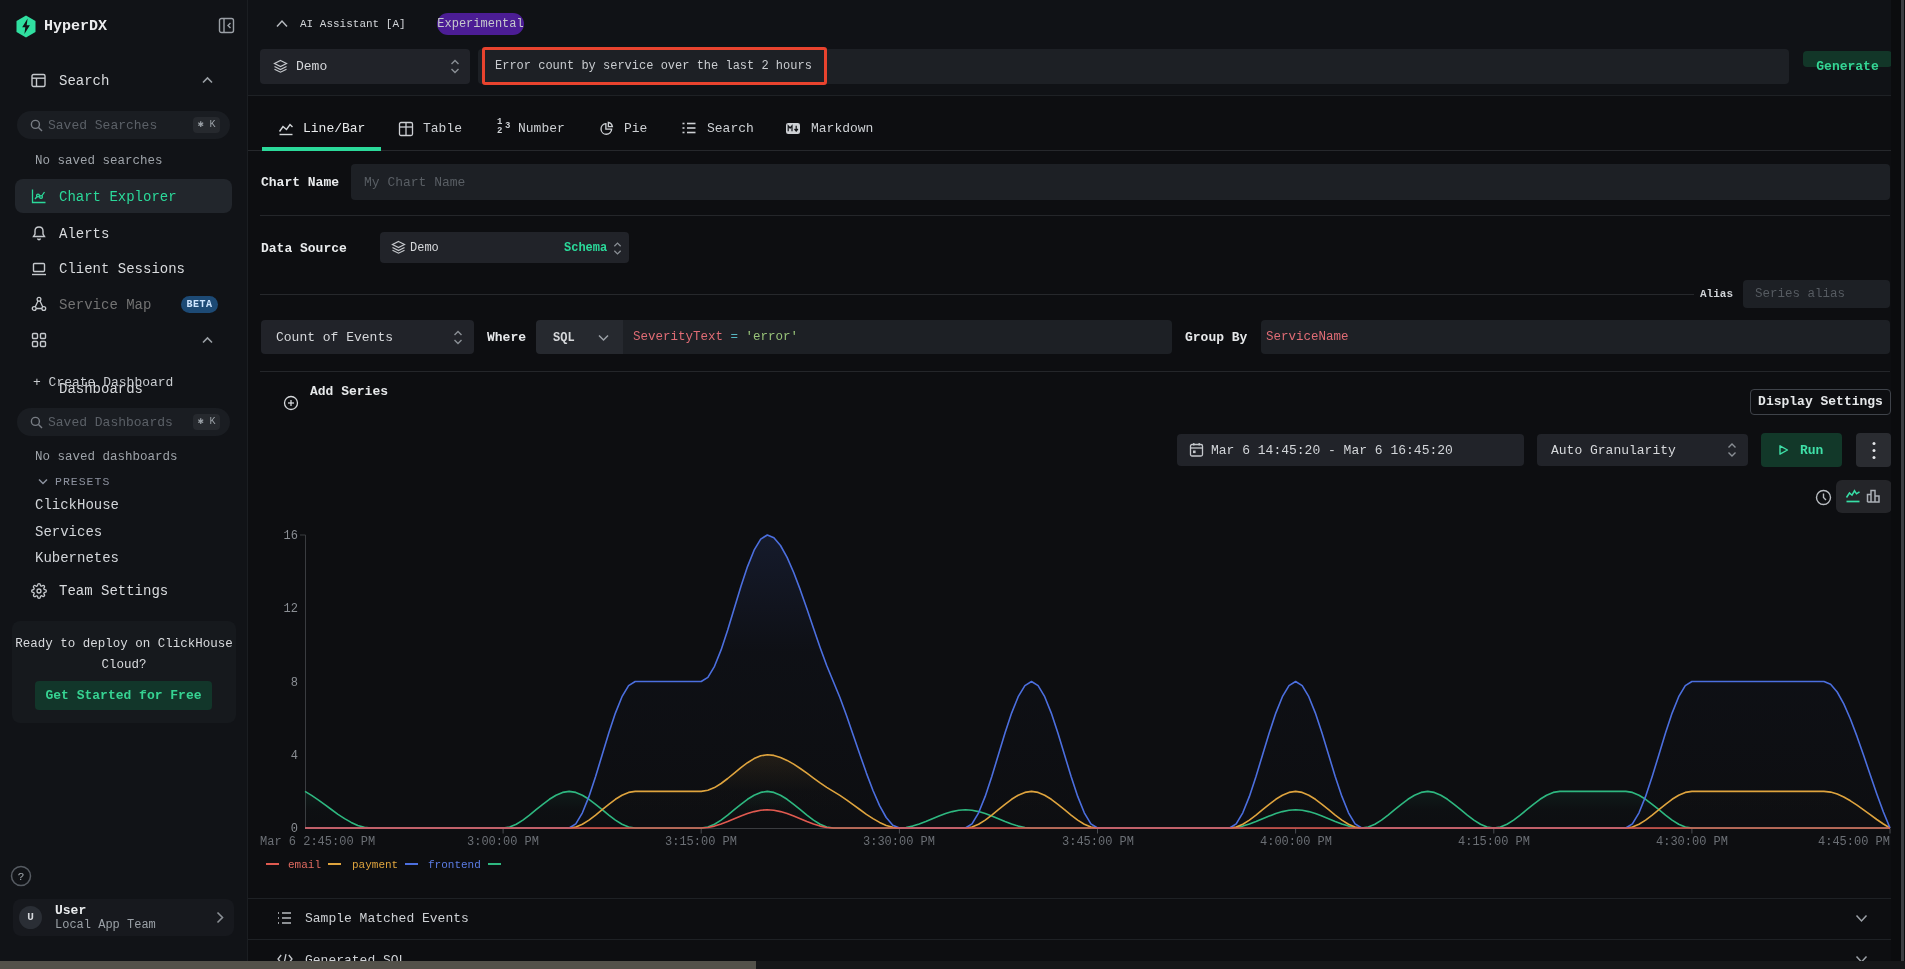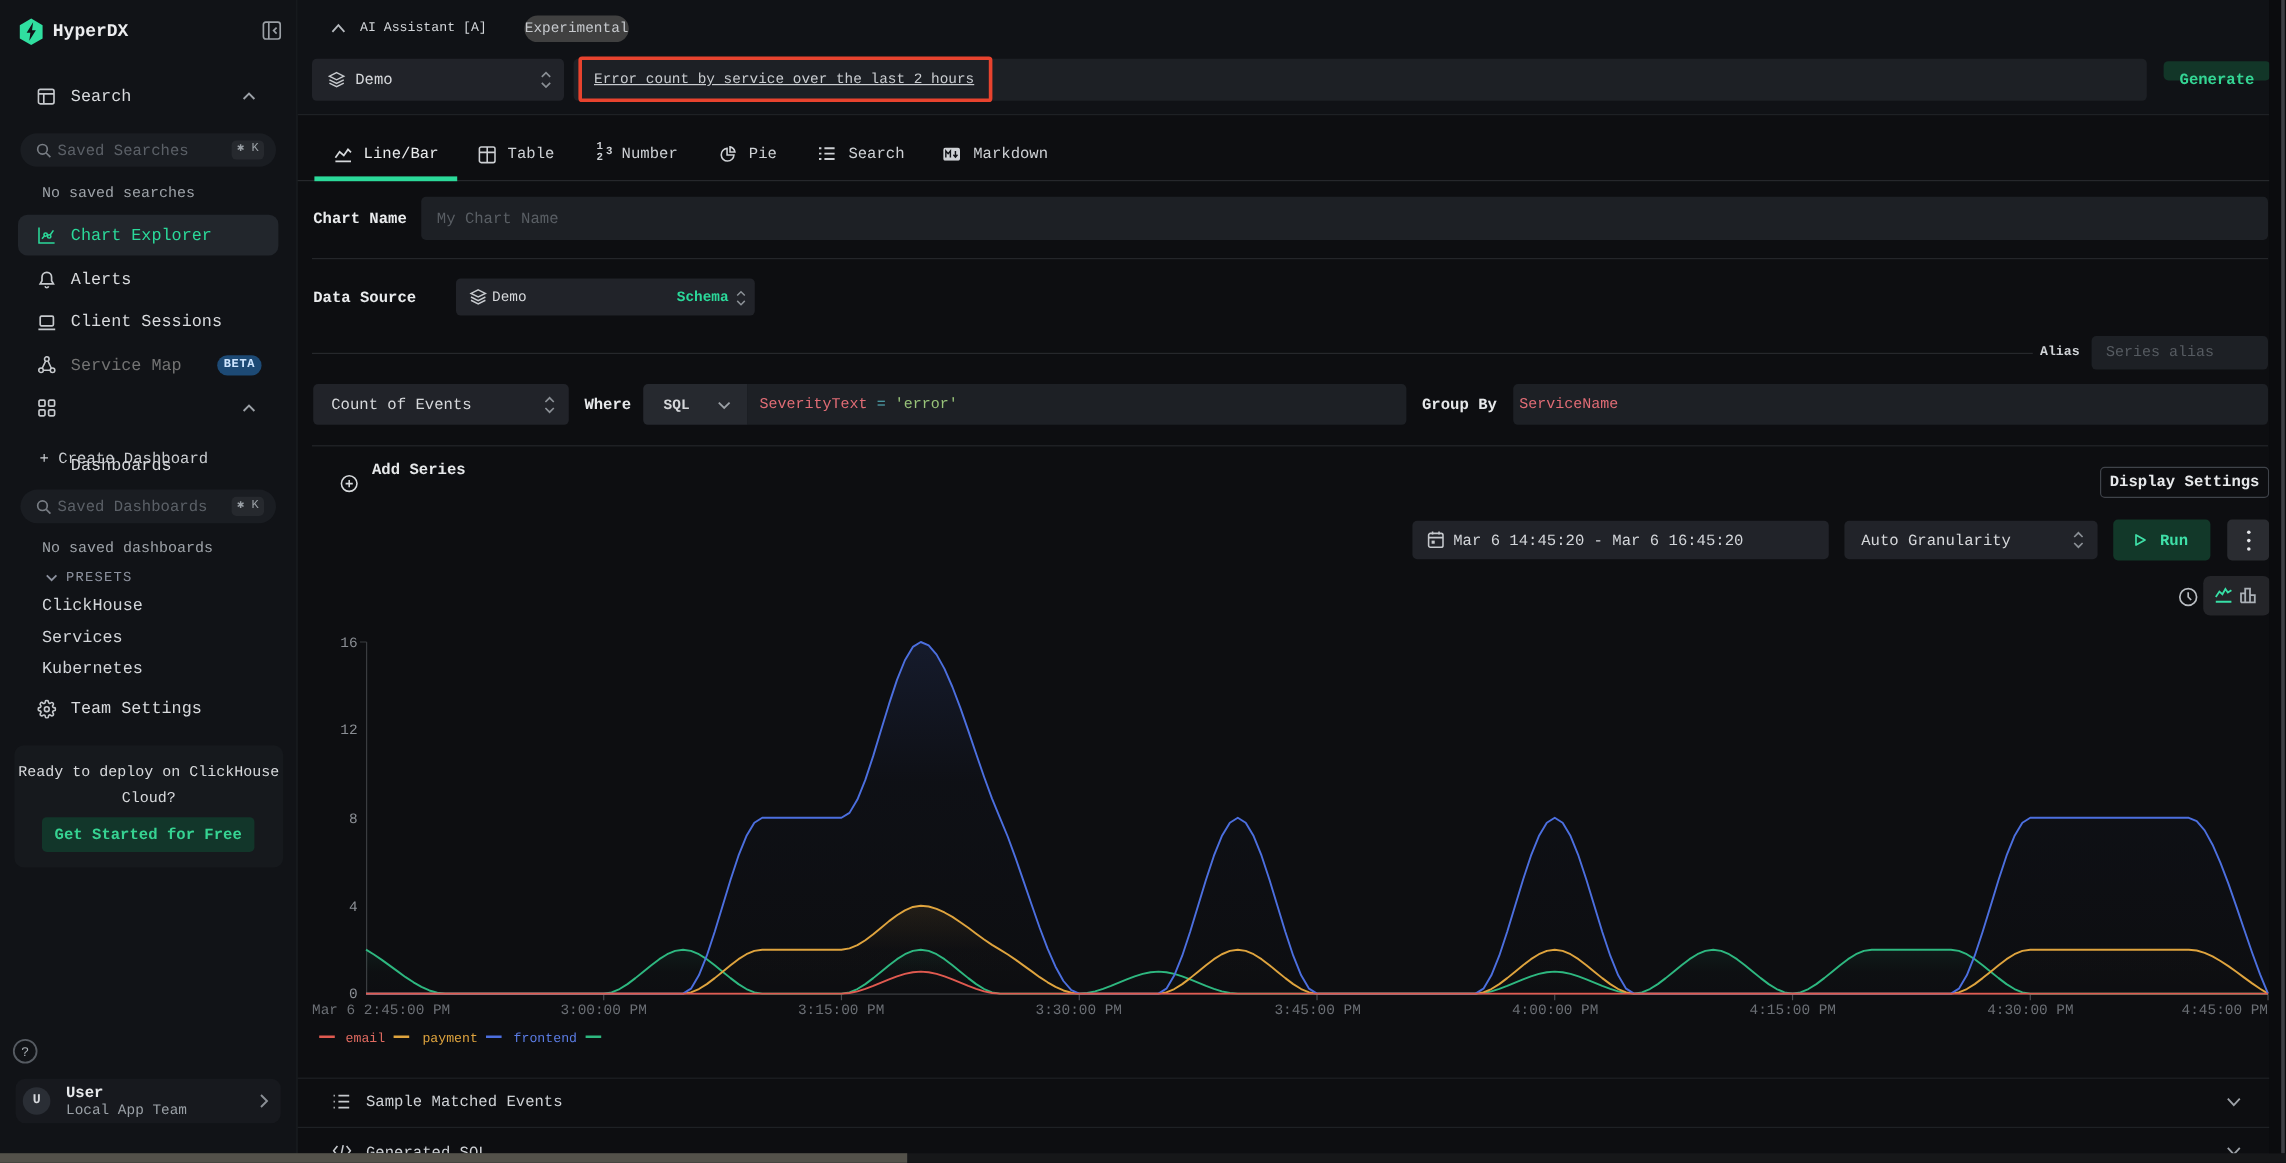--- a/index.html
+++ b/index.html
@@ -115,34 +115,34 @@
 <svg class="abs" style="left:203px;top:12px;" width="8" height="13" viewBox="0 0 8 13" fill="none" stroke="#8b9096" stroke-width="1.6">
         <path d="M1.5 1.5 L6.5 6.5 L1.5 11.5"></path>
       </svg>
 </div>
 </div>
 <div class="abs" style="left:248px;top:0;width:1643px;height:96px;background:#101216;border-bottom:1px solid #1e2125;"></div>
 <svg class="abs" style="left:276px;top:19px;" width="12" height="9" viewBox="0 0 12 9" fill="none" stroke="#b7bbc0" stroke-width="1.5">
     <path d="M1 7.5 L6 2 L11 7.5"></path>
   </svg>
 <div class="abs" style="left:300px;top:18px;font-size:11px;color:#d3d6da;">AI Assistant [A]</div>
-<div class="abs" style="left:437px;top:13px;width:87px;height:22px;background:#404040;border-radius:11px;font-size:12px;color:#c6c9cd;text-align:center;line-height:22px;">Experimental</div>
+<div class="abs" style="left:437px;top:13px;width:87px;height:22px;background:#4c1d95;border-radius:11px;font-size:12px;color:#c6c9cd;text-align:center;line-height:22px;">Experimental</div>
 <div class="abs sel" style="left:260px;top:49px;width:210px;height:35px;"></div>
 <svg class="abs" style="left:273px;top:59px;" width="15" height="15" viewBox="0 0 15 15" fill="none" stroke="#c6c9cd" stroke-width="1.2">
     <path d="M7.5 1.5 L13.5 4.5 L7.5 7.5 L1.5 4.5 Z"></path>
     <path d="M1.5 7.5 L7.5 10.5 L13.5 7.5"></path>
     <path d="M1.5 10.2 L7.5 13.2 L13.5 10.2"></path>
   </svg>
 <div class="abs" style="left:296px;top:59px;font-size:13px;color:#d6d8db;">Demo</div>
 <svg class="abs" style="left:450px;top:58px;" width="10" height="17" viewBox="0 0 10 17" fill="none" stroke="#8a8f95" stroke-width="1.4">
     <path d="M1.5 6 L5 2.5 L8.5 6"></path>
     <path d="M1.5 11 L5 14.5 L8.5 11"></path>
   </svg>
 <div class="abs input" style="left:478px;top:49px;width:1311px;height:35px;"></div>
-<div class="abs" style="left:495px;top:59px;font-size:12px;color:#c9ccd0;text-decoration:underline;">Error count by service over the last 2 hours</div>
+<div class="abs" style="left:495px;top:59px;font-size:12px;color:#c9ccd0;">Error count by service over the last 2 hours</div>
 <div class="abs" style="left:482px;top:47px;width:345px;height:38px;border:3px solid #e8432e;border-radius:3px;"></div>
 <div class="abs b" style="left:1803px;top:51px;width:89px;height:16px;background:#123628;border-radius:4px;font-size:13px;color:#34d594;text-align:center;line-height:31px;">Generate</div>
 <div class="abs" style="left:248px;top:150px;width:1657px;height:1px;background:#26282c;"></div>
 <div class="abs" style="left:262px;top:147px;width:119px;height:4px;background:#2bd99a;"></div>
 <svg class="abs" style="left:278px;top:121px;" width="16" height="15" viewBox="0 0 16 15" fill="none" stroke="#d5d8db" stroke-width="1.4">
     <path d="M1.5 10.5 L5 5.5 L8.5 8.5 L12 3.5 L14.5 6"></path>
     <path d="M1.5 13.5 H14.5"></path>
   </svg>
 <div class="abs" style="left:303px;top:121px;font-size:13px;color:#e9ebed;">Line/Bar</div>
 <svg class="abs" style="left:398px;top:121px;" width="16" height="16" viewBox="0 0 16 16" fill="none" stroke="#cdd0d4" stroke-width="1.3">

